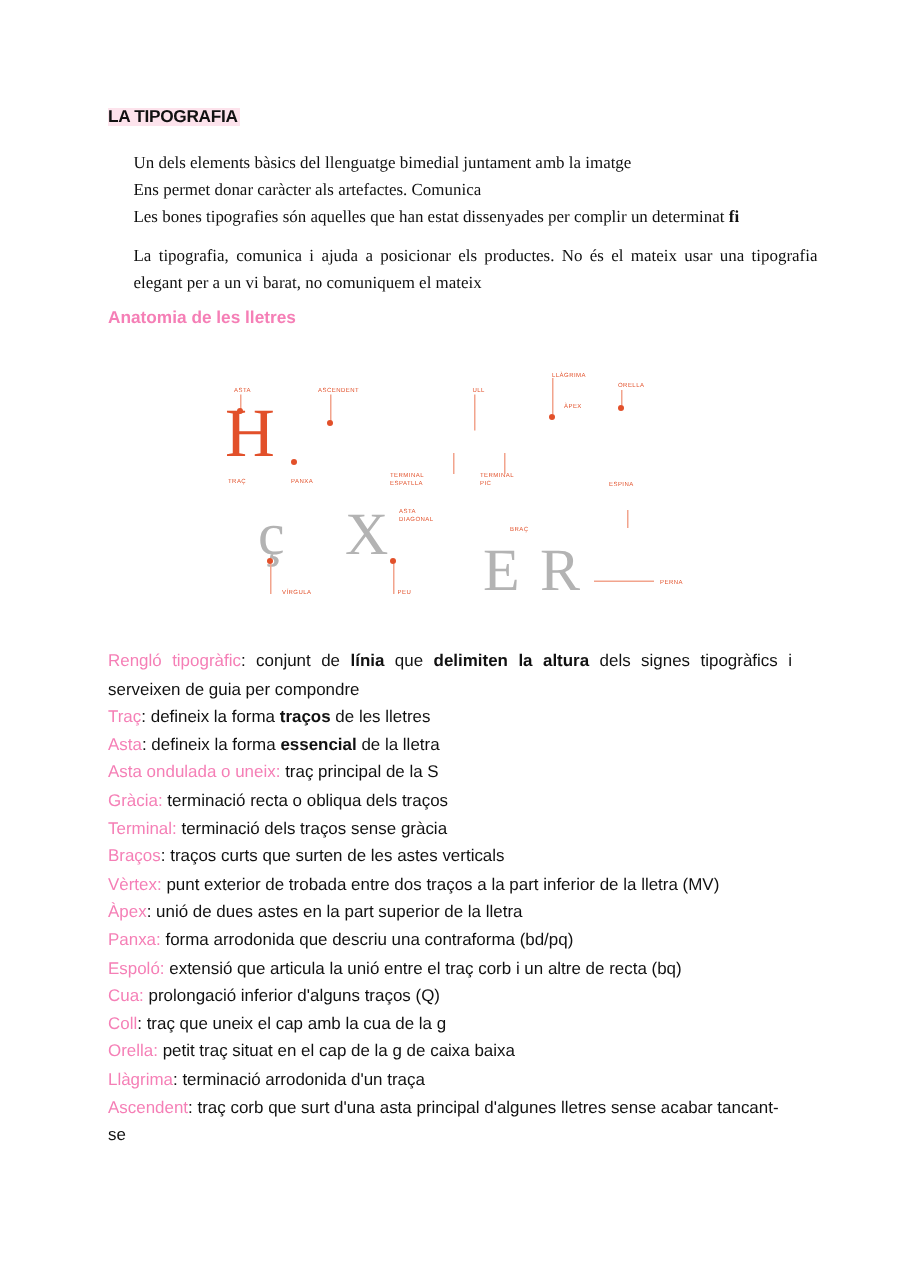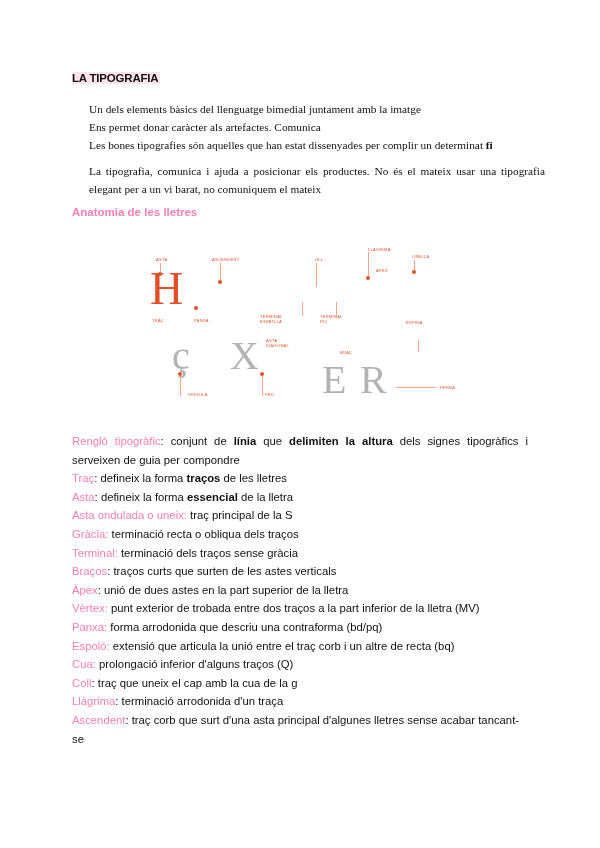--- a/index.html
+++ b/index.html
@@ -87,22 +87,23 @@
   </div>
 
   <div class="defs" id="defs">
       <p class="def just"><span class="term">Rengló tipogràfic</span>: <span>conjunt de </span><b>línia</b><span> que </span><b>delimiten la altura</b><span> dels signes tipogràfics i serveixen de guia per compondre</span></p>
       <p class="def"><span class="term">Traç</span>: <span>defineix la forma </span><b>traços</b><span> de les lletres</span></p>
       <p class="def"><span class="term">Asta</span>: <span>defineix la forma </span><b>essencial</b><span> de la lletra</span></p>
       <p class="def"><span class="term">Asta ondulada o uneix:</span> <span>traç principal de la S</span></p>
       <p class="def"><span class="term">Gràcia:</span> <span>terminació recta o obliqua dels traços</span></p>
       <p class="def"><span class="term">Terminal:</span> <span>terminació dels traços sense gràcia</span></p>
       <p class="def"><span class="term">Braços</span>: <span>traços curts que surten de les astes verticals</span></p>
+      <p class="def"><span class="term">Vèrtex:</span> <span>punt exterior de trobada entre dos traços a la part inferior de la lletra (MV)</span></p>
       <p class="def"><span class="term">Àpex</span>: <span>unió de dues astes en la part superior de la lletra</span></p>
-      <p class="def"><span class="term">Vèrtex:</span> <span>punt exterior de trobada entre dos traços a la part inferior de la lletra (MV)</span></p>
       <p class="def"><span class="term">Panxa:</span> <span>forma arrodonida que descriu una contraforma (bd/pq)</span></p>
       <p class="def"><span class="term">Espoló:</span> <span>extensió que articula la unió entre el traç corb i un altre de recta (bq)</span></p>
       <p class="def"><span class="term">Cua:</span> <span>prolongació inferior d'alguns traços (Q)</span></p>
       <p class="def"><span class="term">Coll</span>: <span>traç que uneix el cap amb la cua de la g</span></p>
+      <p class="def"><span class="term">Orella:</span> <span>petit traç situat en el cap de la g de caixa baixa</span></p>
       <p class="def"><span class="term">Llàgrima</span>: <span>terminació arrodonida d'un traça</span></p>
       <p class="def"><span class="term">Ascendent</span>: <span>traç corb que surt d'una asta principal d'algunes lletres sense acabar tancant-se</span></p>
     </div>
 </div>
 
 </body></html>

